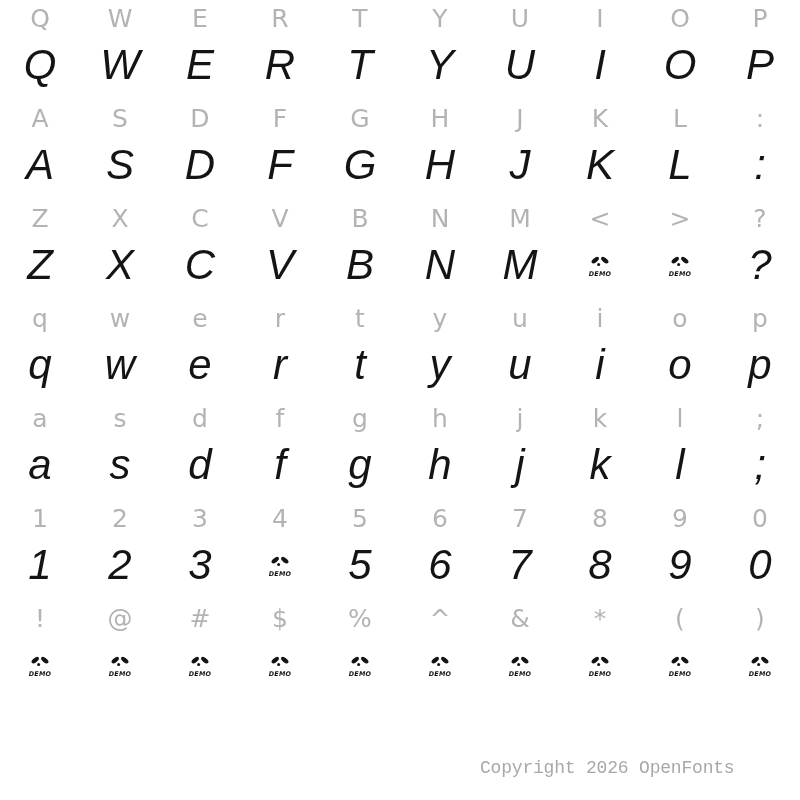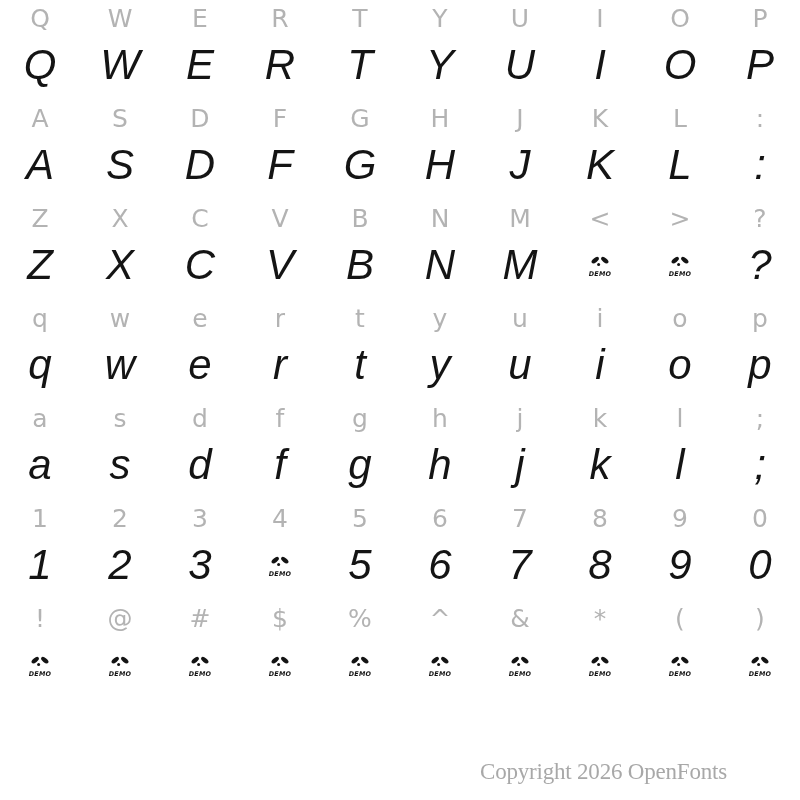--- a/index.html
+++ b/index.html
@@ -32,22 +32,22 @@
     font-style:italic;font-weight:400;
     font-size:42px;line-height:1;color:var(--glyph-color);
   }
   .demo-marker{
     display:block;
     margin-bottom:9px;
     color:var(--glyph-color);
   }
   .footer{
     position:absolute;left:480px;top:758px;
-    font-family:Liberation Serif, serif;
-    font-size:23px;line-height:1.2;letter-spacing:-0.2px;
+    font-family:Liberation Mono, monospace;
+    font-size:18px;line-height:1.2;letter-spacing:-0.2px;
     color:var(--footer-color);
     white-space:nowrap;
   }
 </style>
 </head>
 <body>
 
 <div class="sheet">
   <div class="grid">
       <div class="pair">

